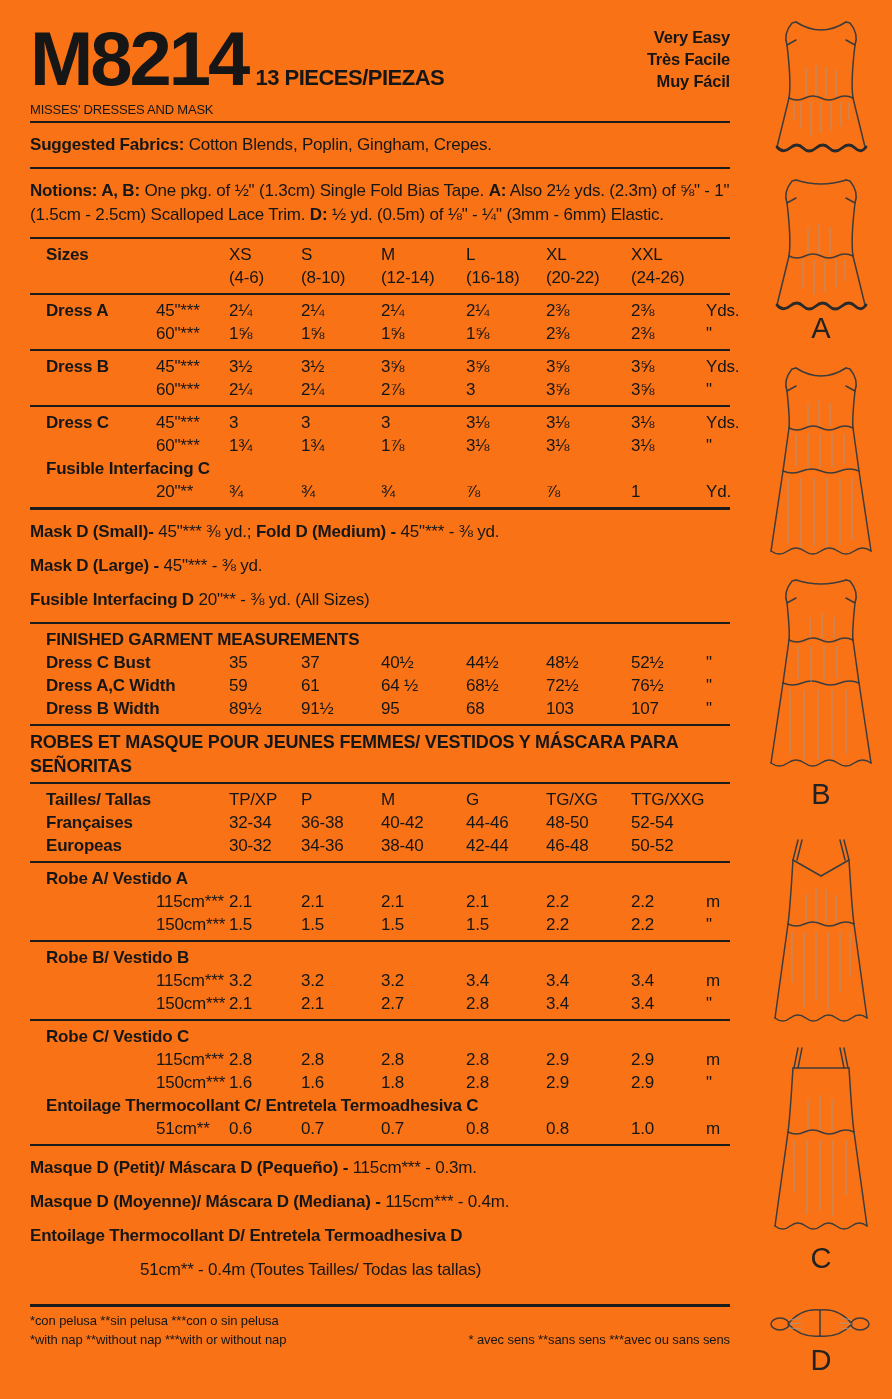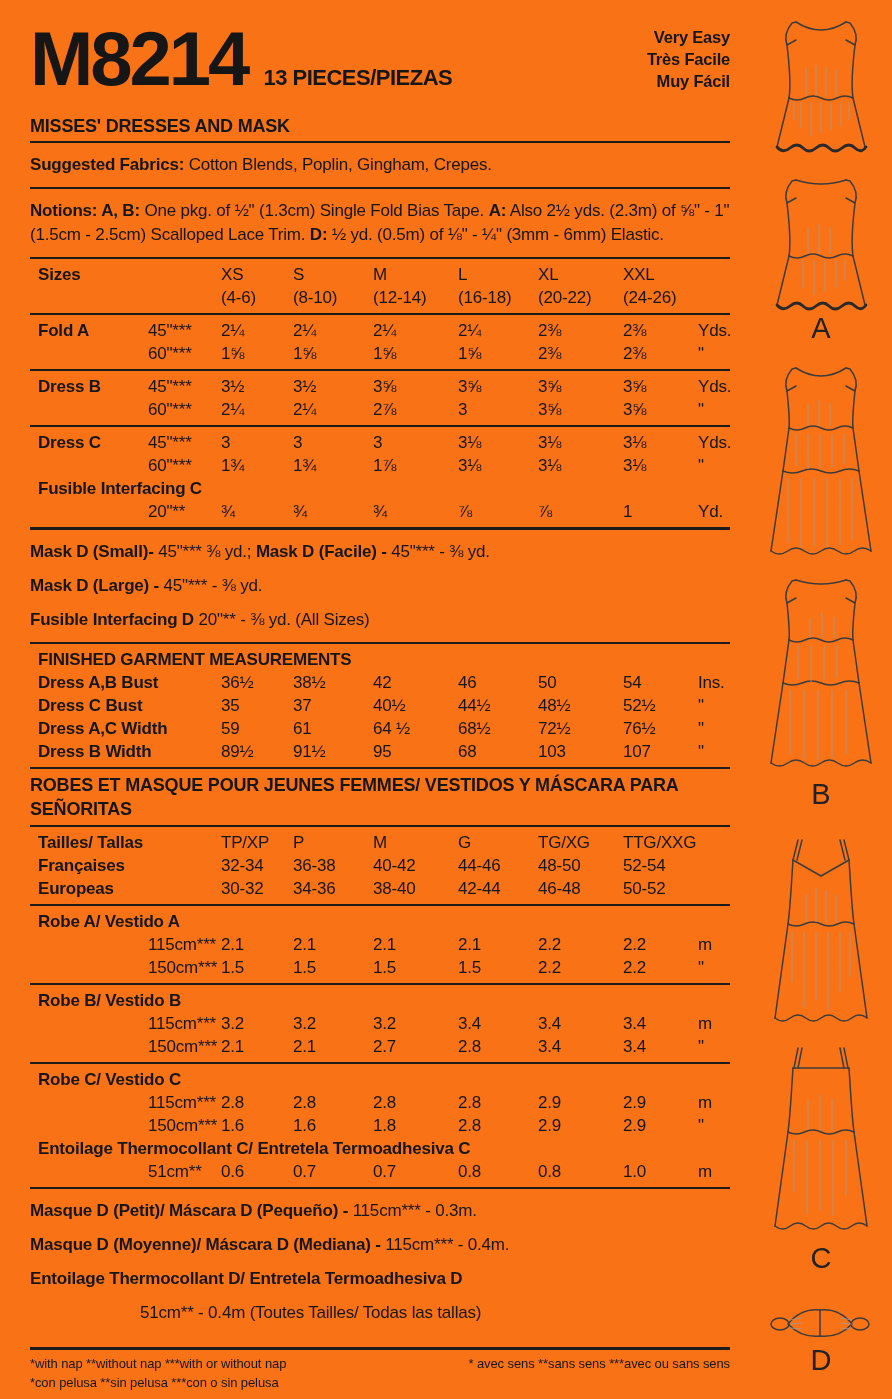--- a/index.html
+++ b/index.html
@@ -6,34 +6,34 @@
   body{
     width:892px;height:1399px;position:relative;overflow:hidden;
     font-family:"Liberation Sans","DejaVu Sans",sans-serif;
     color:#161616;letter-spacing:-0.2px;
   }
   .page{position:absolute;inset:0;background:#f97316;}
   .left{position:absolute;left:30px;top:0;width:700px;}
   
   .header-row{position:relative;display:flex;align-items:baseline;padding-top:24px;height:78px;}
   .pattern-number{font-size:76px;font-weight:800;letter-spacing:-3px;line-height:0.92;font-stretch:condensed;}
-  .pieces{margin-left:16px;font-size:22px;font-weight:600;letter-spacing:-0.5px;text-align:right;}
+  .pieces{margin-left:8px;font-size:22px;font-weight:600;letter-spacing:-0.5px;text-align:right;}
   .difficulty{position:absolute;right:0;top:26px;text-align:right;font-weight:bold;font-size:16.5px;line-height:22px;}
-  .doc-title{margin-top:14px;font-weight:bold;font-size:18px;letter-spacing:-0.2px;}
+  .doc-title{margin-top:0;font-weight:normal;font-size:13px;letter-spacing:-0.2px;}
   
   .rule{height:2px;background:#1c1c1c;margin:4px 0;}
   .rule.heavy{height:3px;}
   .rule.gap-top{margin-top:22px;}
   
   .line{margin:10px 0;font-size:17px;line-height:24px;}
   .line b{font-weight:bold;}
   .line.indent{padding-left:110px;}
   .robes-title{margin:2px 0;font-size:18px;font-weight:bold;line-height:24px;}
   
-  .tbl{margin:1px 8px;}
+  .tbl{margin:1px 16px;}
   .trow{display:grid;grid-template-columns:110px 73px 72px 80px 85px 80px 85px 75px 40px;line-height:23px;font-size:17px;}
   .trow.full{display:block;}
   .tlabel{font-weight:bold;white-space:nowrap;}
   .tlabel.span2{grid-column:1/3;}
   .tsub,.tval,.tunit{font-weight:normal;white-space:nowrap;}
   
   .footnotes{margin-top:4px;font-size:13px;line-height:19px;letter-spacing:-0.1px;}
   .fnrow{display:flex;justify-content:space-between;}
   
   .figs{position:absolute;left:750px;top:0;width:142px;height:1399px;}
@@ -89,21 +89,21 @@
           <span class="tval">(16-18)</span>
           <span class="tval">(20-22)</span>
           <span class="tval">(24-26)</span>
           <span class="tunit"></span>
         </div>
       </div>
     <div class="rule"></div>
 
     <div class="tbl">
         <div class="trow">
-          <span class="tlabel">Fold A</span>
+          <span class="tlabel">Dress A</span>
           <span class="tsub">45"***</span>
           <span class="tval">2¼</span>
           <span class="tval">2¼</span>
           <span class="tval">2¼</span>
           <span class="tval">2¼</span>
           <span class="tval">2⅜</span>
           <span class="tval">2⅜</span>
           <span class="tunit">Yds.</span>
         </div>
         <div class="trow">
@@ -177,37 +177,27 @@
           <span class="tval">¾</span>
           <span class="tval">¾</span>
           <span class="tval">⅞</span>
           <span class="tval">⅞</span>
           <span class="tval">1</span>
           <span class="tunit">Yd.</span>
         </div>
       </div>
     <div class="rule heavy"></div>
 
-    <p class="line"><b>Mask D (Small)- </b><span>45"*** ⅜ yd.; </span><b>Mask D (Facile) - </b><span>45"*** - ⅜ yd.</span></p>
+    <p class="line"><b>Mask D (Small)- </b><span>45"*** ⅜ yd.; </span><b>Fold D (Medium) - </b><span>45"*** - ⅜ yd.</span></p>
     <p class="line"><b>Mask D (Large) - </b><span>45"*** - ⅜ yd.</span></p>
     <p class="line"><b>Fusible Interfacing D</b><span>  20"** - ⅜ yd. (All Sizes)</span></p>
     <div class="rule"></div>
 
     <div class="tbl">
         <div class="trow full"><span class="tlabel">FINISHED GARMENT MEASUREMENTS</span></div>
-        <div class="trow">
-          <span class="tlabel span2">Dress A,B Bust</span>
-          <span class="tval">36½</span>
-          <span class="tval">38½</span>
-          <span class="tval">42</span>
-          <span class="tval">46</span>
-          <span class="tval">50</span>
-          <span class="tval">54</span>
-          <span class="tunit">Ins.</span>
-        </div>
         <div class="trow">
           <span class="tlabel span2">Dress C Bust</span>
           <span class="tval">35</span>
           <span class="tval">37</span>
           <span class="tval">40½</span>
           <span class="tval">44½</span>
           <span class="tval">48½</span>
           <span class="tval">52½</span>
           <span class="tunit">"</span>
         </div>
@@ -365,25 +355,25 @@
     <div class="rule"></div>
 
     <p class="line"><b>Masque D (Petit)/ Máscara D (Pequeño) - </b><span>115cm*** - 0.3m.</span></p>
     <p class="line"><b>Masque D (Moyenne)/ Máscara D (Mediana) - </b><span>115cm*** - 0.4m.</span></p>
     <p class="line"><b>Entoilage Thermocollant D/ Entretela Termoadhesiva D</b></p>
     <p class="line indent"><span>51cm** - 0.4m (Toutes Tailles/ Todas las tallas)</span></p>
 
     <div class="rule heavy gap-top"></div>
     <div class="footnotes">
       <div class="fnrow">
+        <span>*con pelusa  **sin pelusa  ***con o sin pelusa</span>
+      </div>
+      <div class="fnrow">
         <span>*with nap  **without nap  ***with or without nap</span>
         <span>* avec sens  **sans sens  ***avec ou sans sens</span>
-      </div>
-      <div class="fnrow">
-        <span>*con pelusa  **sin pelusa  ***con o sin pelusa</span>
       </div>
     </div>
 
   </div>
 
   <div class="figs">
 
     <div class="fig" style="top:10px">
       <svg width="130" height="150" viewBox="0 0 130 150">
         <path class="o" d="M40,12 Q65,28 90,12"></path>

